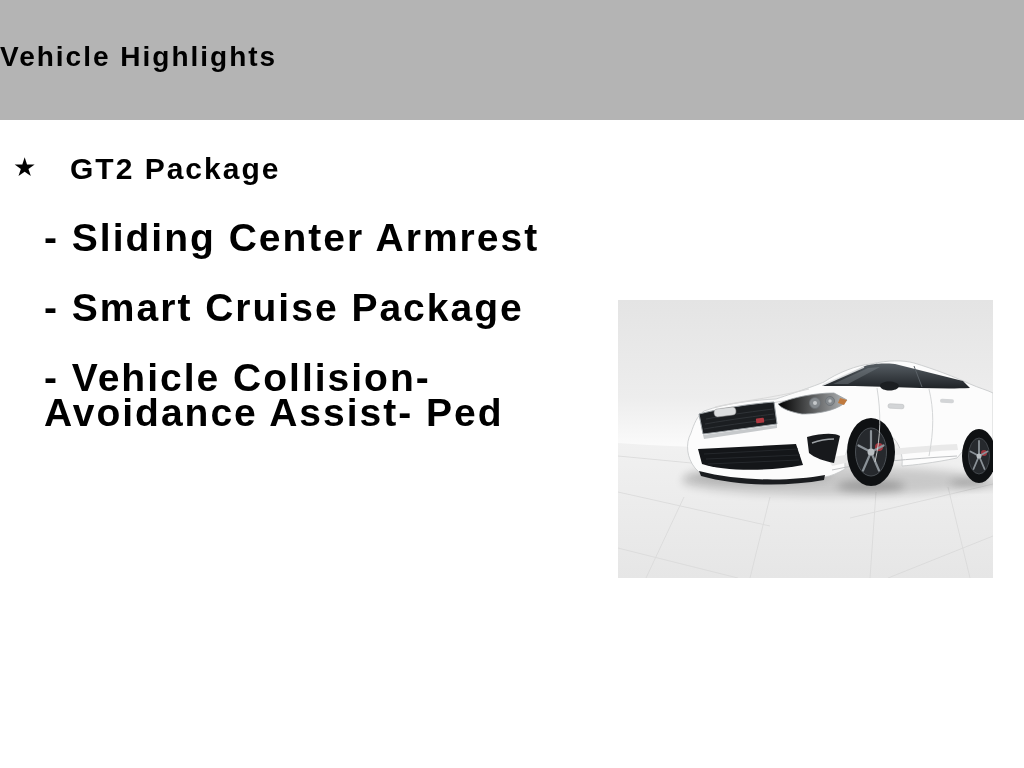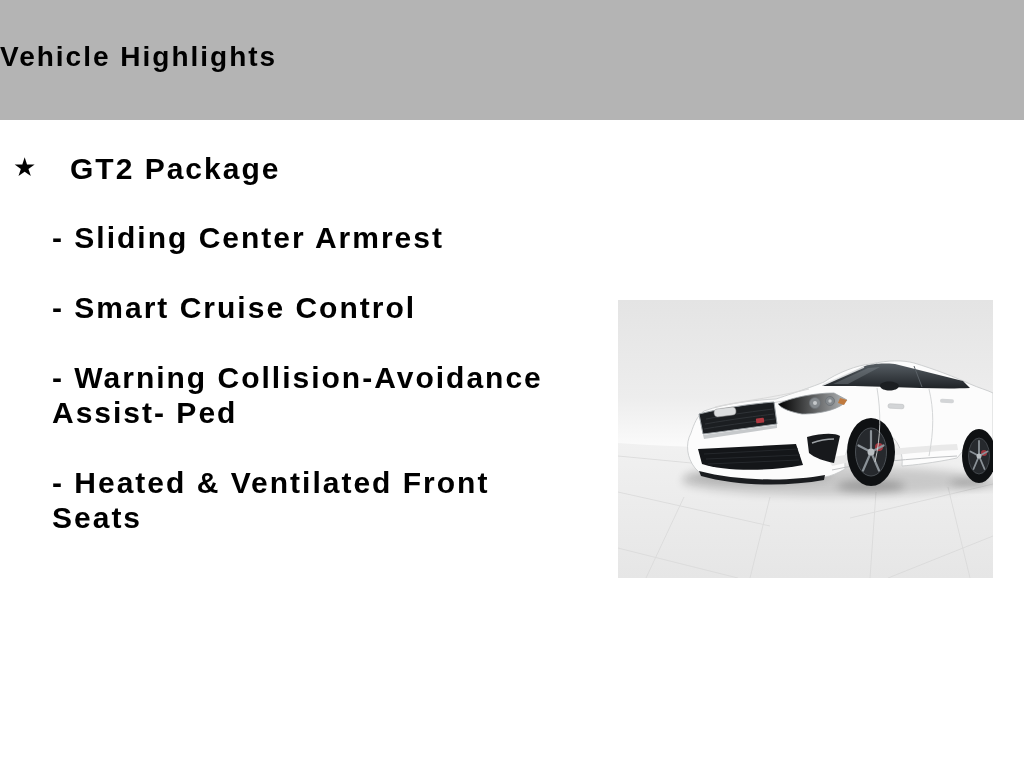--- a/index.html
+++ b/index.html
@@ -49,22 +49,22 @@
     letter-spacing: 2px;
     margin-left: 24px;
   }
   .features {
     position: absolute;
     left: 40px;
     top: 220px;
     width: 520px;
   }
   .features p {
-    margin: 0 0 35px 12px;
-    font-size: 30px;
+    margin: 0 0 35px 4px;
+    font-size: 39px;
     font-weight: bold;
     line-height: 35px;
     letter-spacing: 2px;
   }
   .photo {
     position: absolute;
     left: 618px;
     top: 300px;
     width: 375px;
     height: 278px;
@@ -78,23 +78,22 @@
 
   <header class="header">
     <h1 class="title">Vehicle Highlights</h1>
   </header>
 
   <span class="star">★</span>
   <h2 class="pkg">GT2 Package</h2>
 
   <div class="features">
     <p>- Sliding Center Armrest</p>
-    <p>- Smart Cruise Control</p>
-    <p>- Warning Collision-Avoidance Assist- Ped</p>
-    <p>- Heated &amp; Ventilated Front Seats</p>
+    <p>- Smart Cruise Package</p>
+    <p>- Vehicle Collision-Avoidance Assist- Ped</p>
   </div>
 
   <div class="photo">
     <svg viewBox="0 0 375 278" xmlns="http://www.w3.org/2000/svg">
       <defs>
         <linearGradient id="bg" x1="0" y1="0" x2="0" y2="1">
           <stop offset="0" stop-color="#e4e4e4"></stop>
           <stop offset="0.35" stop-color="#ededed"></stop>
           <stop offset="0.52" stop-color="#fafafa"></stop>
         </linearGradient>

